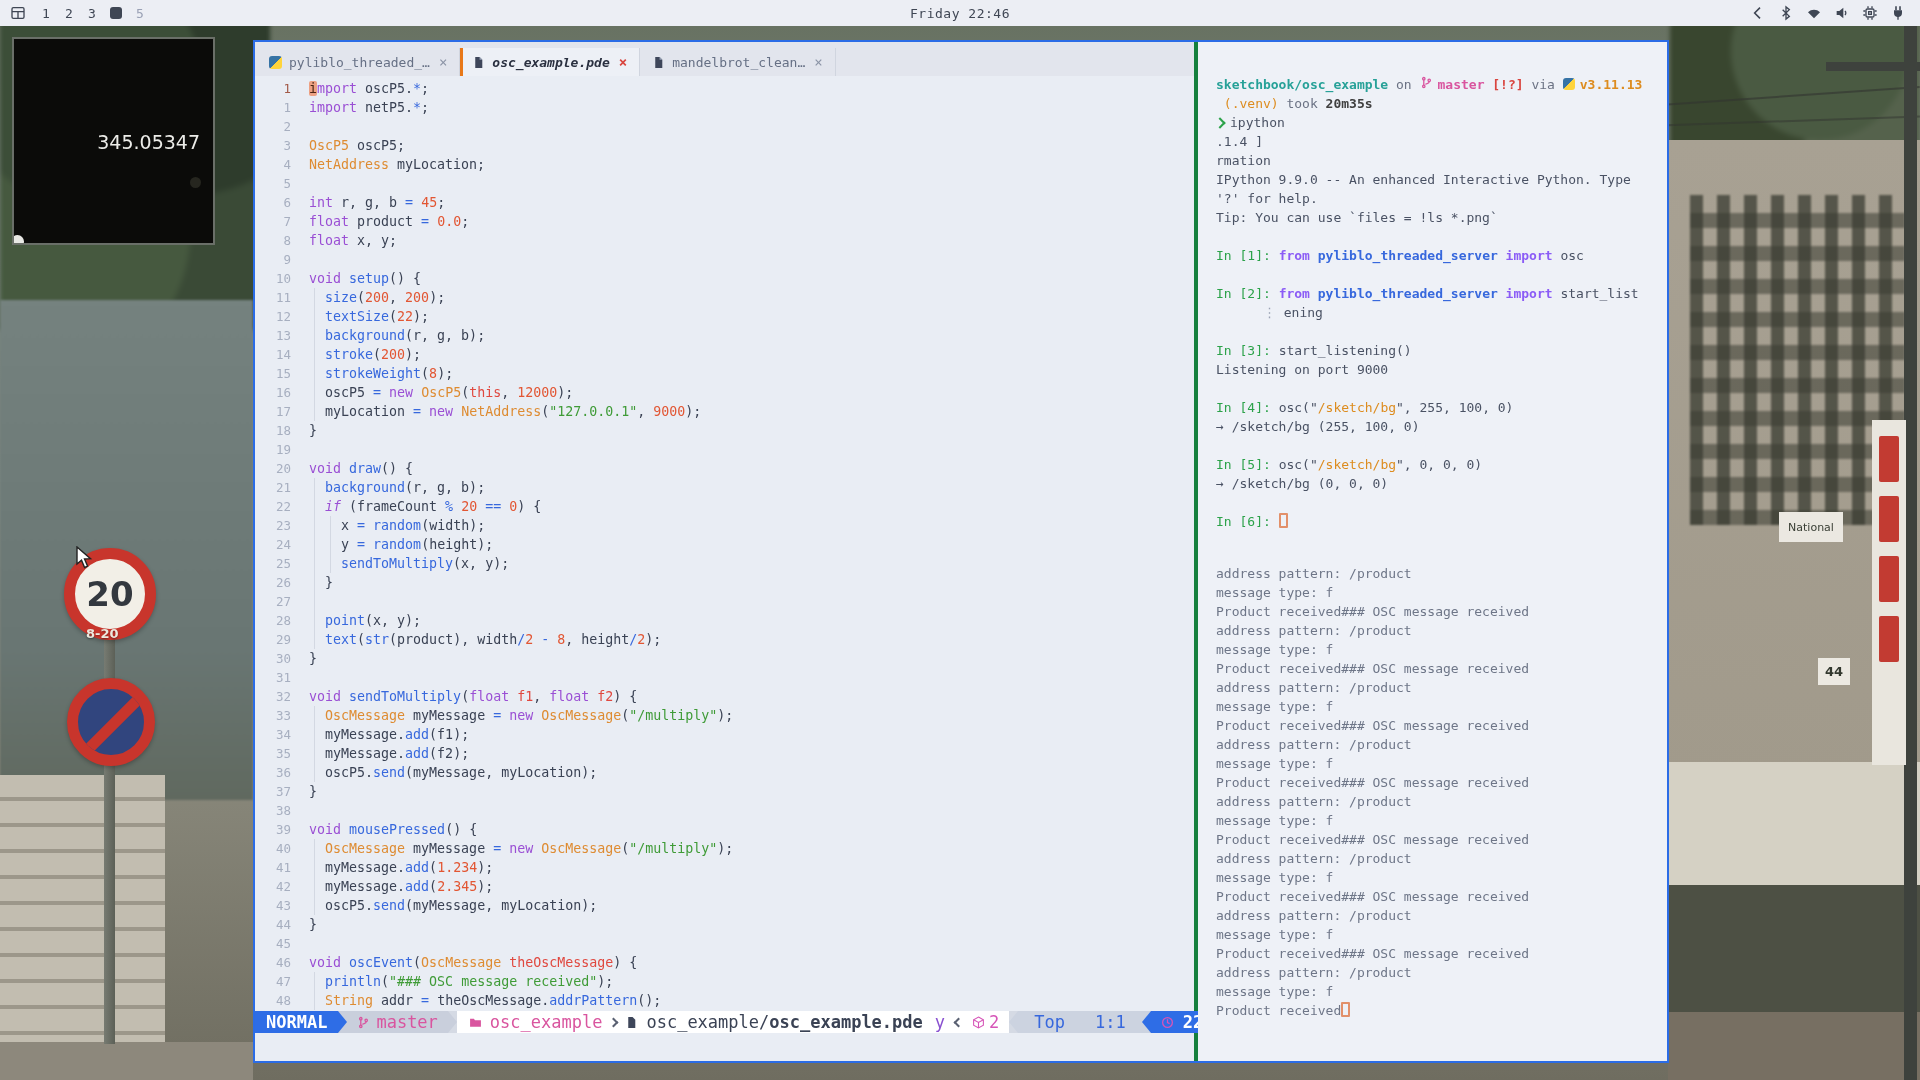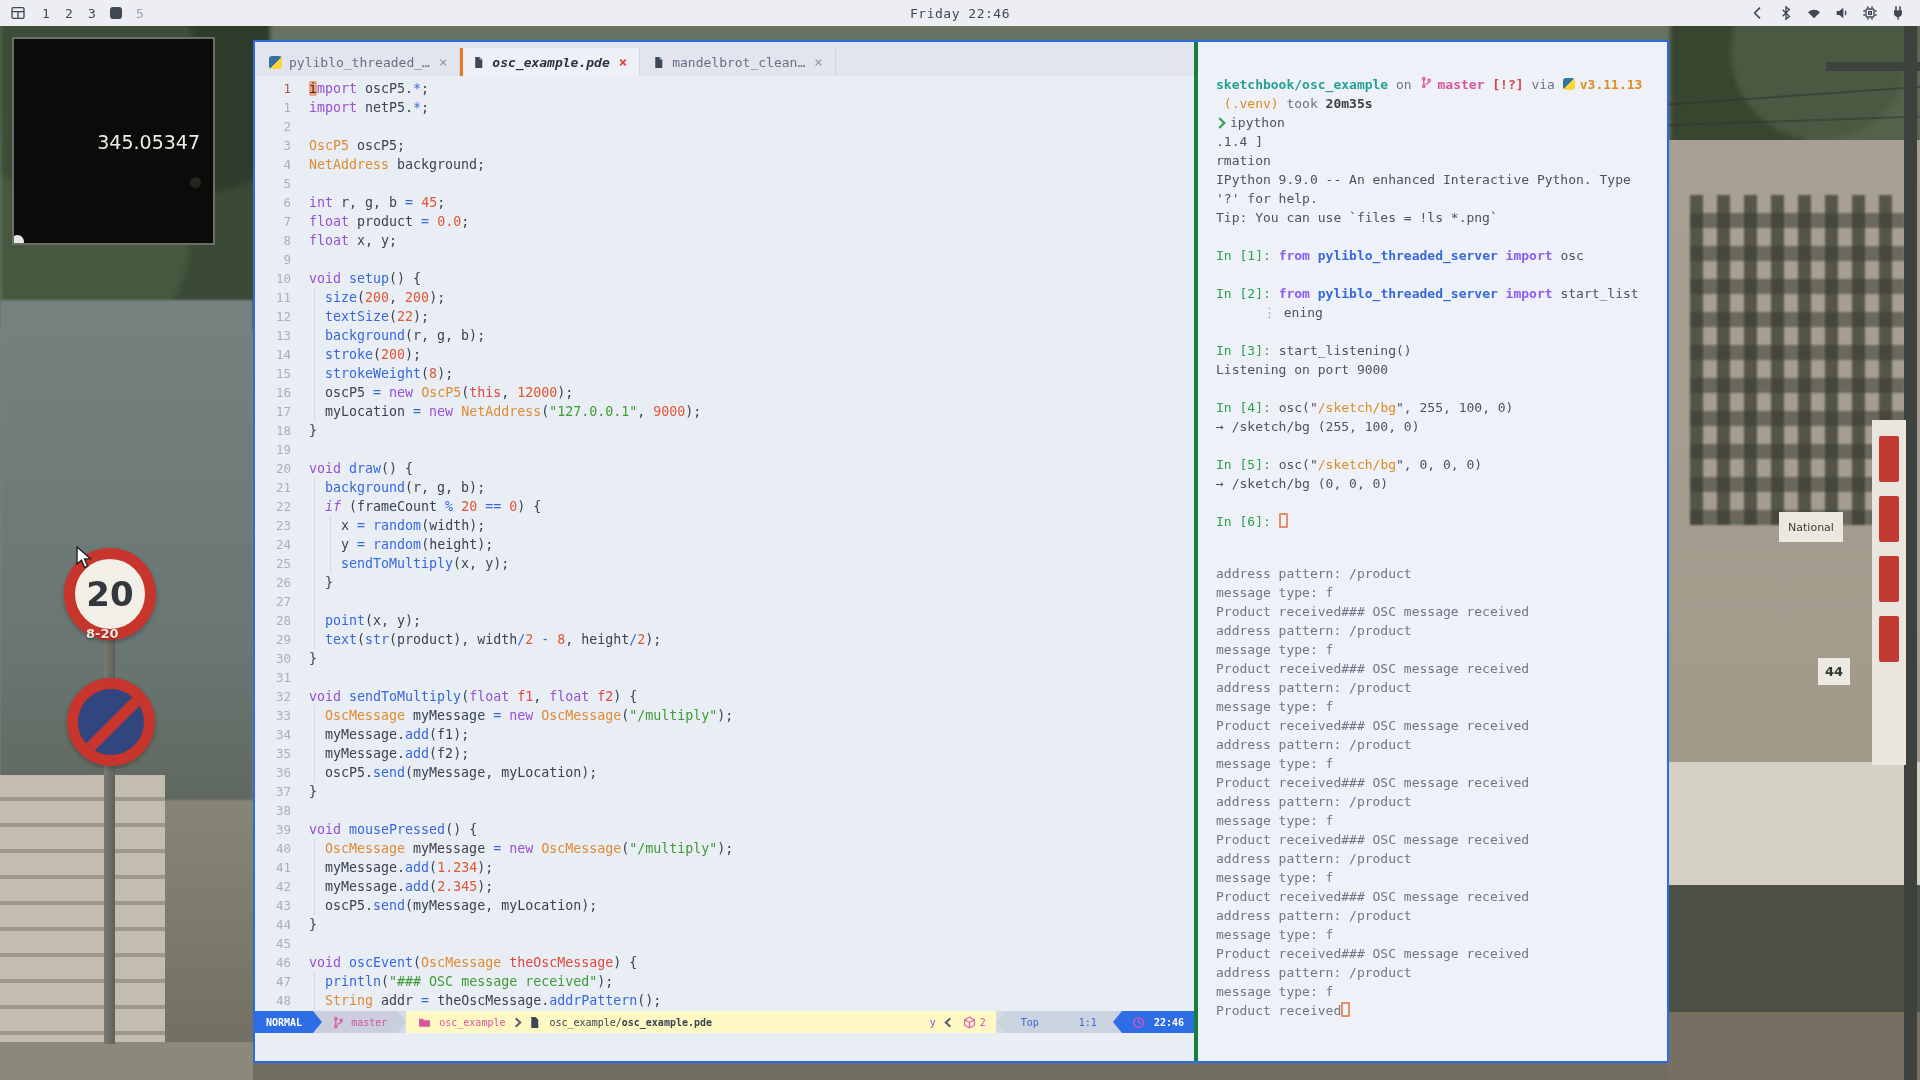--- a/index.html
+++ b/index.html
@@ -82,21 +82,21 @@
   .ln.cur{color:#a25a48}
   .ct{position:relative;white-space:pre}
   .gd{position:absolute;top:0;bottom:0;width:1px;background:#d3d8e2}
   .tk-kw{color:#9a4fd4} .tk-kwi{color:#9a4fd4;font-style:italic}
   .tk-ty{color:#de8b31} .tk-fn{color:#3768dd} .tk-nu{color:#e25633}
   .tk-st{color:#3f9b37} .tk-op{color:#3768dd} .tk-pa{color:#e0483f}
   .tk-tx{color:#3a4254}
   .tk-cur{background:#eda183;color:#4a2413;border-radius:2px}
 
   
-  .sl{height:22px;background:#fef9c3;display:flex;align-items:center;font-size:10px;flex:none;color:#3a4254}
+  .sl{height:22px;background:#ffffff;display:flex;align-items:center;font-size:17px;flex:none;color:#3a4254}
   .seg{height:100%;display:flex;align-items:center}
   .seg-mode{background:#2e6de6;color:#fff;font-weight:bold;padding:0 11px}
   .arr{width:9px;height:100%;position:relative;flex:none}
   .arr::before{content:"";position:absolute;left:0;top:0;border-top:11px solid transparent;border-bottom:11px solid transparent}
   .arr-mode{background:#c9cfdc}.arr-mode::before{border-left:9px solid #2e6de6}
   .seg-git{background:#c9cfdc;padding:0 10px;gap:6px}
   .arr-git{background:#d5dae4}.arr-git::before{border-left:9px solid #c9cfdc}
   .crumbs{display:flex;align-items:center;gap:8px;padding:0 12px}
   .pink{color:#d9559f}.pink2{color:#d655b8}
   .sl-icn{display:inline-flex;width:13px;height:13px}
@@ -107,21 +107,21 @@
   .chev-r{transform:rotate(45deg)}
   .chev-l{transform:rotate(-135deg)}
   .sl-right{margin-left:auto;display:flex;align-items:center;height:100%}
   .reg{color:#8950d0;margin-right:10px}
   .sl-right .chev-l{margin-right:10px}
   .sl-right .sl-icn{color:#d655b8;margin-right:4px}
   .sl-right .pink2{margin-right:10px}
   .arl{width:9px;height:100%;position:relative;flex:none}
   .arl::before{content:"";position:absolute;right:0;top:0;border-top:11px solid transparent;border-bottom:11px solid transparent}
   .arl-gray{background:#d5dae4}.arl-gray::before{border-right:9px solid #ccd3e0}
-  .seg-pos{background:#ccd3e0;color:#3768dd;padding:0 16px;gap:40px}
+  .seg-pos{background:#ccd3e0;color:#3768dd;padding:0 16px;gap:30px}
   .arl-blue{background:#ccd3e0}.arl-blue::before{border-right:9px solid #2e6de6}
   .seg-time{background:#2e6de6;color:#fff;font-weight:bold;padding:0 10px;gap:5px}
   .cmdline{height:28px;background:#e9edf4;flex:none}
 
   
   .tpane{flex:1;background:#eef1f7;padding:33px 10px 0 18px;font-size:13px;line-height:19px;color:#4a5264;overflow:hidden}
   .tline{height:19px;white-space:pre}
   .tm-path{color:#27a198;font-weight:bold}
   .tm-dim{color:#6b7284}
   .tm-branch{color:#d9559f;font-weight:bold}
@@ -271,21 +271,21 @@
           </span>
           <span class="tlabel">mandelbrot_clean…</span>
           <span class="tclose">×</span>
         </div>
       </div>
     <div class="code">
         <div class="crow"><span class="ln cur">1</span><span class="ct"><span class="tk-cur">i</span><span class="tk-kw">mport</span><span class="tk-tx"> oscP5.</span><span class="tk-op">*</span><span class="tk-tx">;</span></span></div>
         <div class="crow"><span class="ln">1</span><span class="ct"><span class="tk-kw">import</span><span class="tk-tx"> netP5.</span><span class="tk-op">*</span><span class="tk-tx">;</span></span></div>
         <div class="crow"><span class="ln">2</span><span class="ct"></span></div>
         <div class="crow"><span class="ln">3</span><span class="ct"><span class="tk-ty">OscP5</span><span class="tk-tx"> oscP5;</span></span></div>
-        <div class="crow"><span class="ln">4</span><span class="ct"><span class="tk-ty">NetAddress</span><span class="tk-tx"> background;</span></span></div>
+        <div class="crow"><span class="ln">4</span><span class="ct"><span class="tk-ty">NetAddress</span><span class="tk-tx"> myLocation;</span></span></div>
         <div class="crow"><span class="ln">5</span><span class="ct"></span></div>
         <div class="crow"><span class="ln">6</span><span class="ct"><span class="tk-kw">int</span><span class="tk-tx"> r, g, b </span><span class="tk-op">=</span><span class="tk-tx"> </span><span class="tk-nu">45</span><span class="tk-tx">;</span></span></div>
         <div class="crow"><span class="ln">7</span><span class="ct"><span class="tk-kw">float</span><span class="tk-tx"> product </span><span class="tk-op">=</span><span class="tk-tx"> </span><span class="tk-nu">0.0</span><span class="tk-tx">;</span></span></div>
         <div class="crow"><span class="ln">8</span><span class="ct"><span class="tk-kw">float</span><span class="tk-tx"> x, y;</span></span></div>
         <div class="crow"><span class="ln">9</span><span class="ct"></span></div>
         <div class="crow"><span class="ln">10</span><span class="ct"><span class="tk-kw">void</span><span class="tk-tx"> </span><span class="tk-fn">setup</span><span class="tk-tx">() {</span></span></div>
         <div class="crow"><span class="ln">11</span><span class="ct"><i class="gd" style="left: 4.5px;"></i><span class="tk-tx">  </span><span class="tk-fn">size</span><span class="tk-tx">(</span><span class="tk-nu">200</span><span class="tk-tx">, </span><span class="tk-nu">200</span><span class="tk-tx">);</span></span></div>
         <div class="crow"><span class="ln">12</span><span class="ct"><i class="gd" style="left: 4.5px;"></i><span class="tk-tx">  </span><span class="tk-fn">textSize</span><span class="tk-tx">(</span><span class="tk-nu">22</span><span class="tk-tx">);</span></span></div>
         <div class="crow"><span class="ln">13</span><span class="ct"><i class="gd" style="left: 4.5px;"></i><span class="tk-tx">  </span><span class="tk-fn">background</span><span class="tk-tx">(r, g, b);</span></span></div>
         <div class="crow"><span class="ln">14</span><span class="ct"><i class="gd" style="left: 4.5px;"></i><span class="tk-tx">  </span><span class="tk-fn">stroke</span><span class="tk-tx">(</span><span class="tk-nu">200</span><span class="tk-tx">);</span></span></div>

